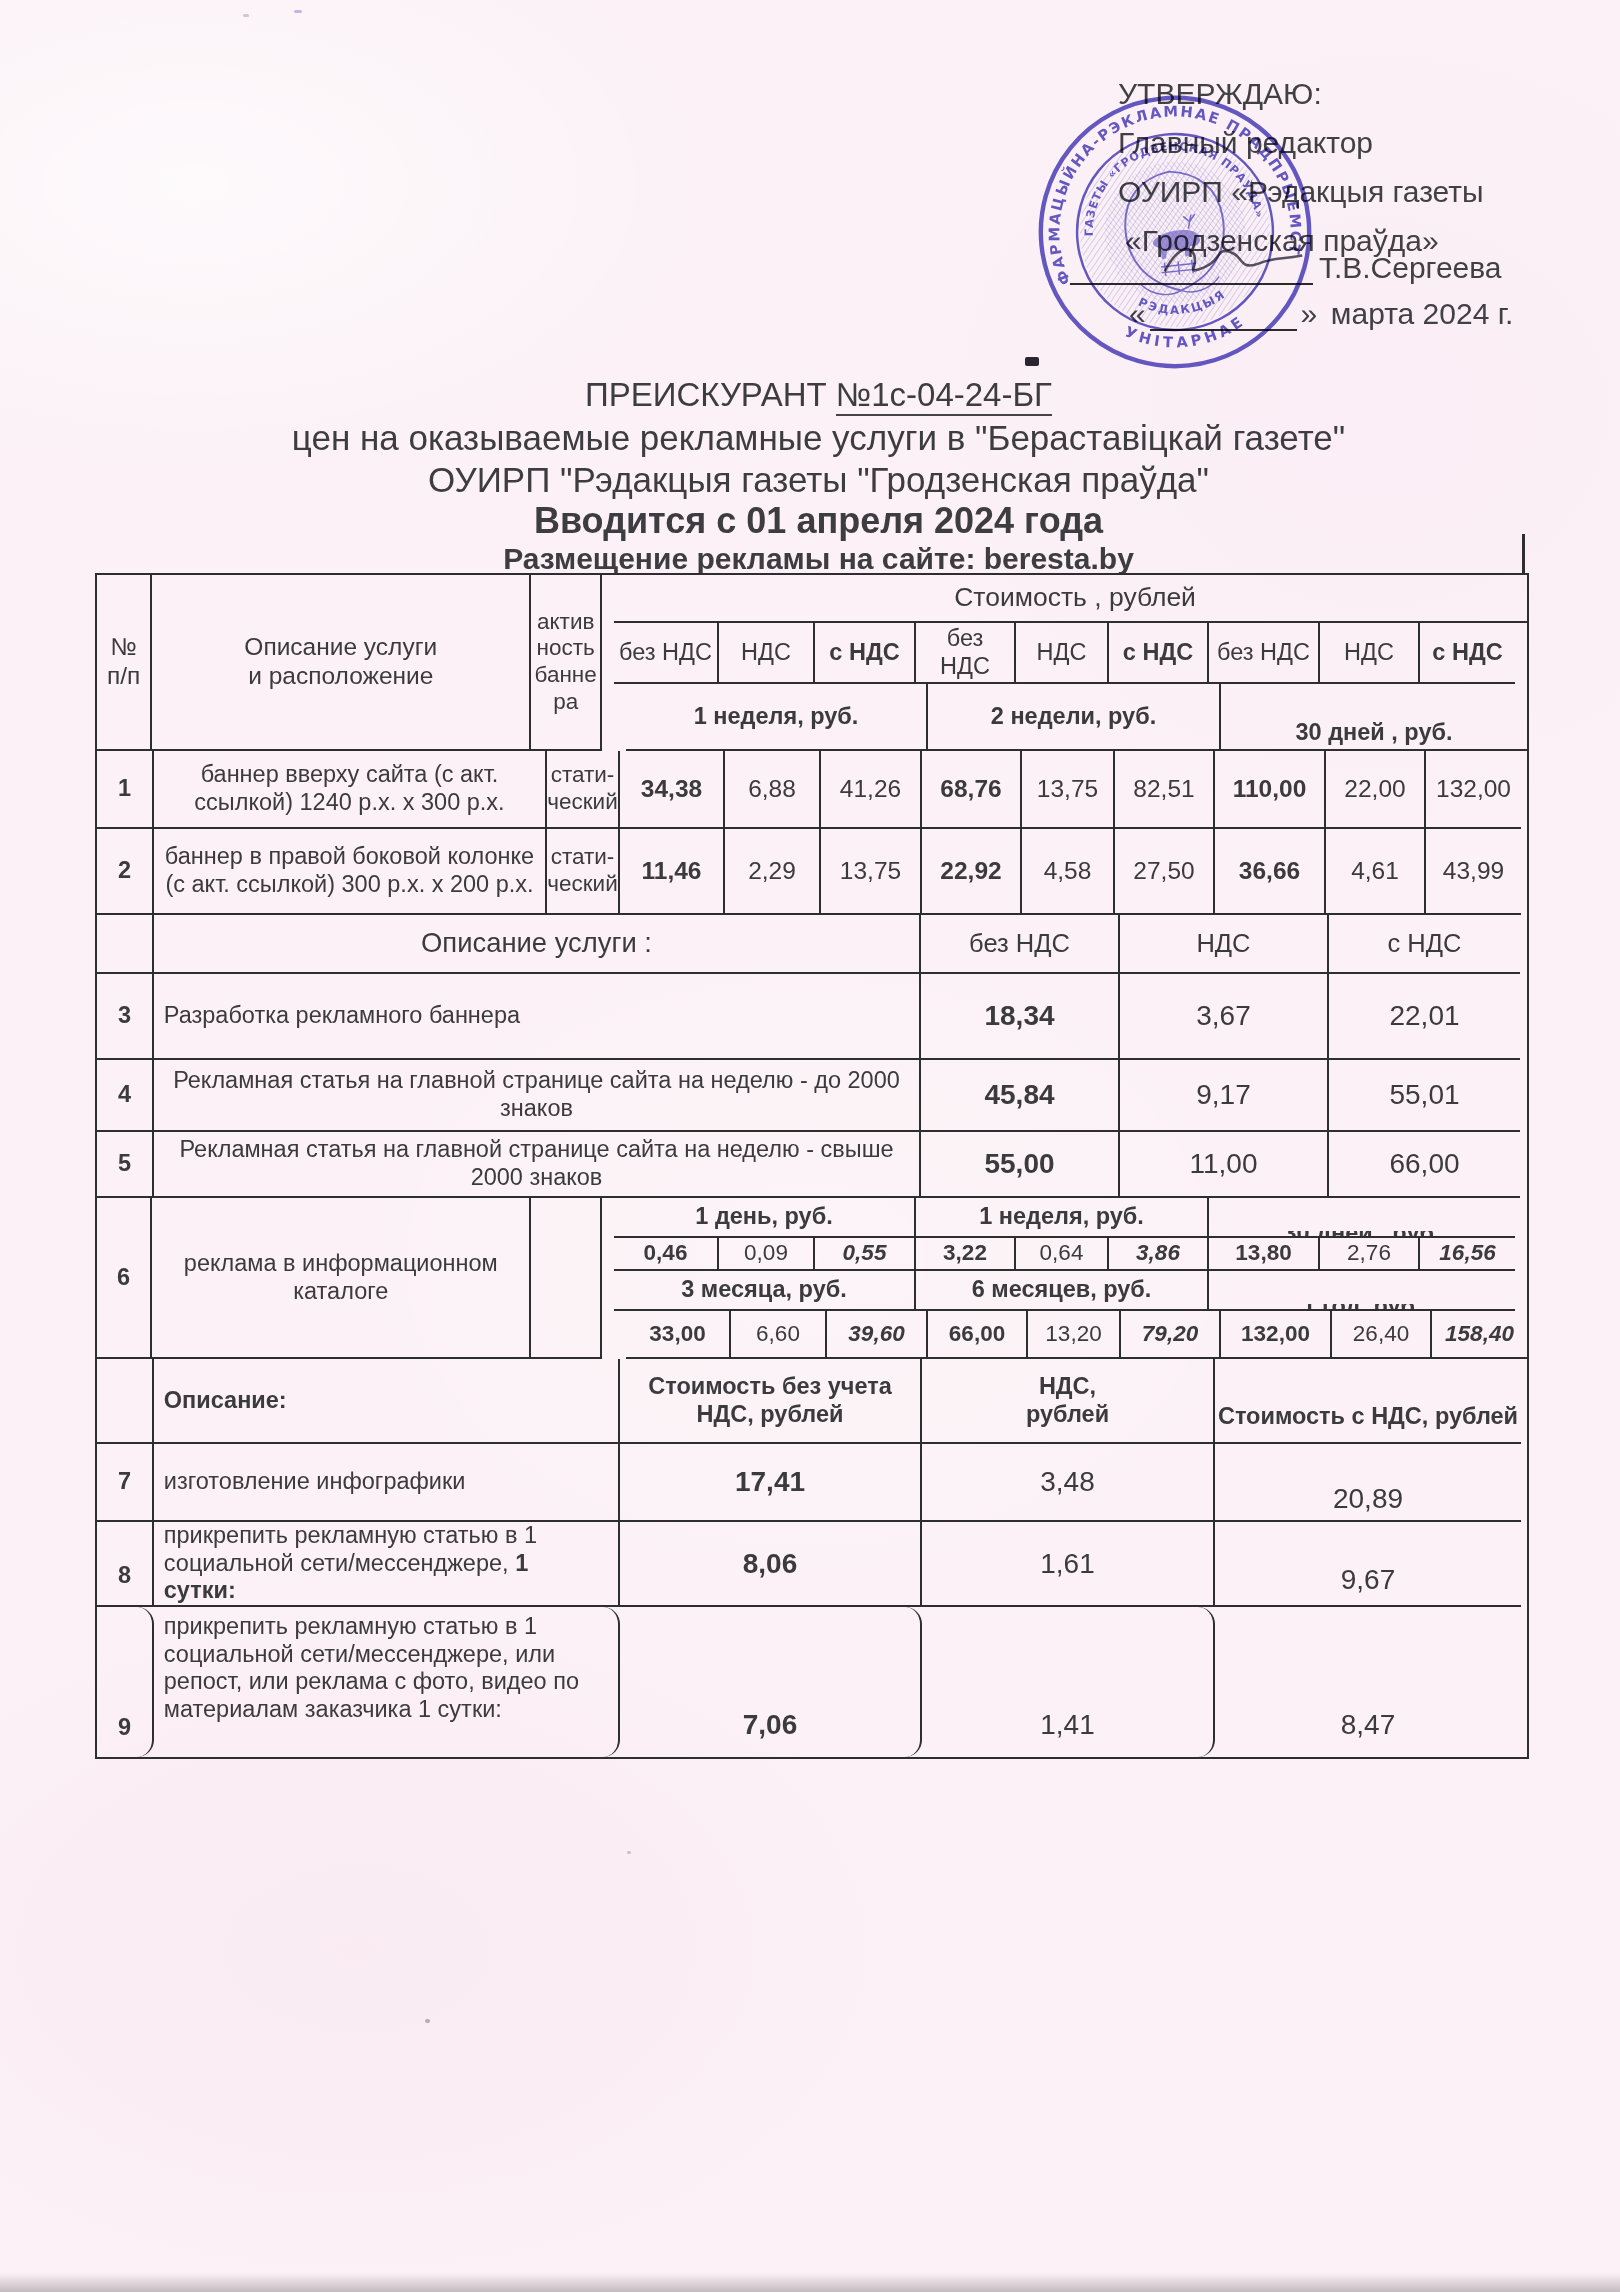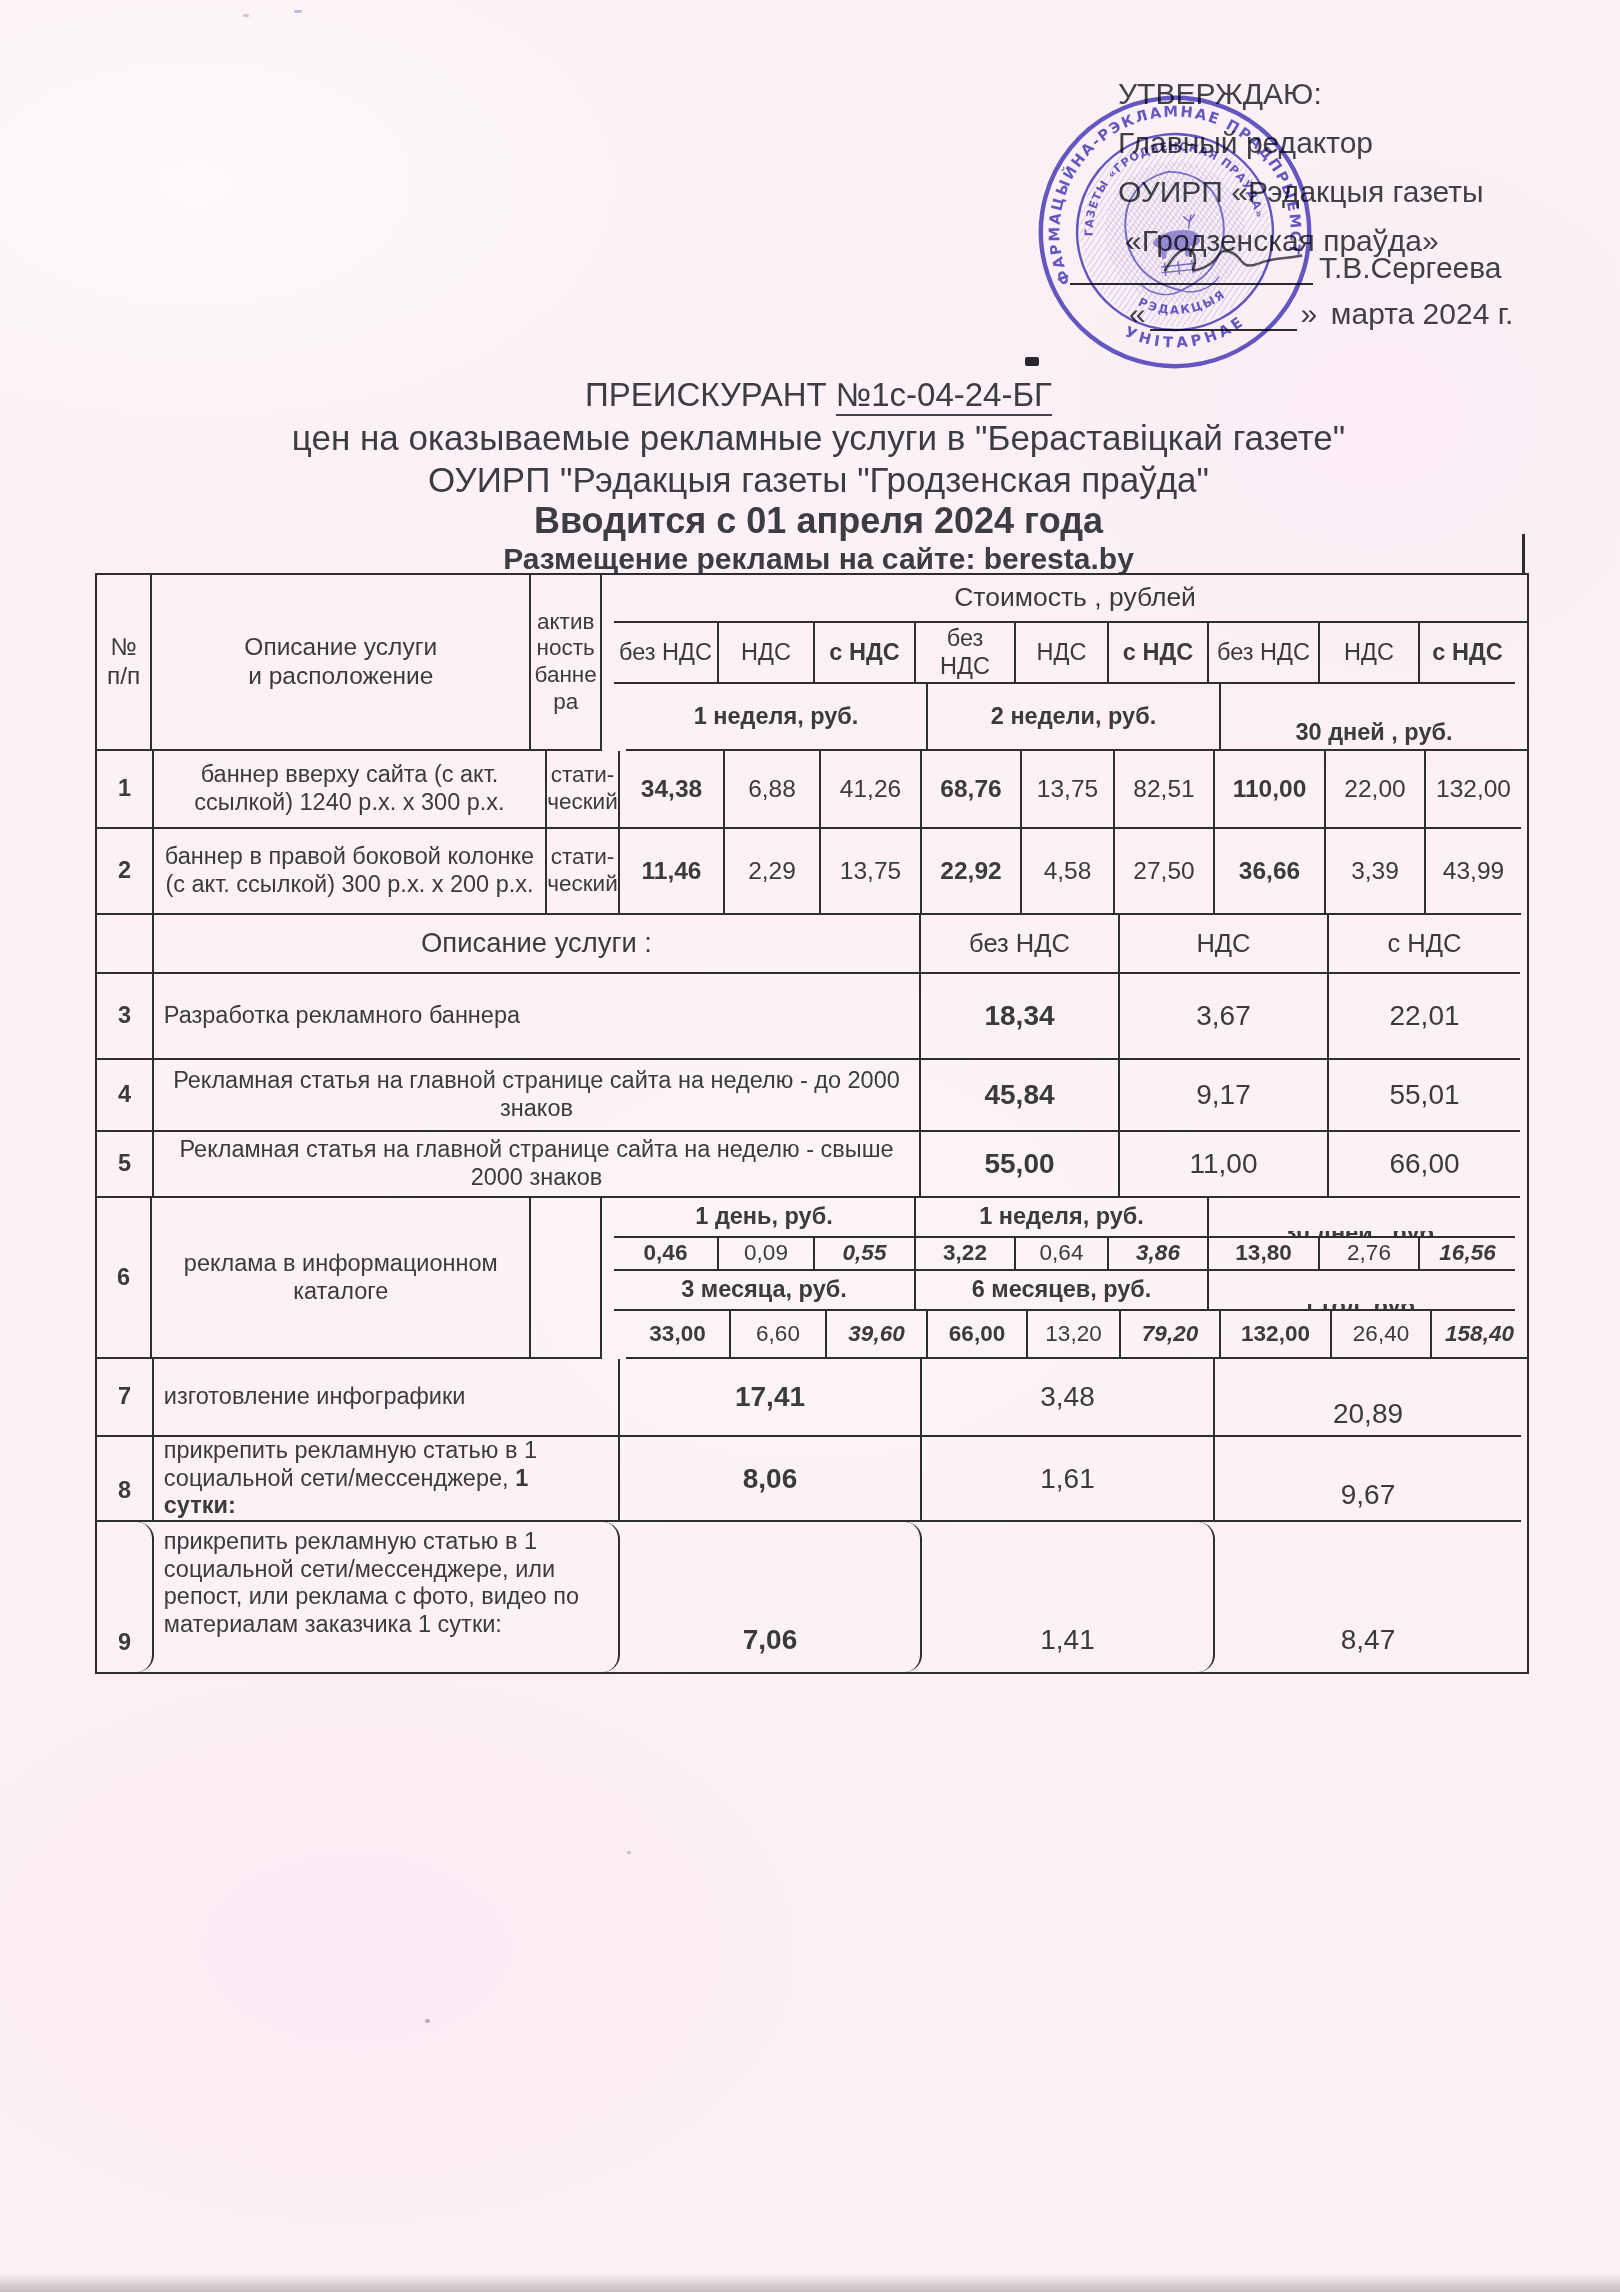--- a/index.html
+++ b/index.html
@@ -212,21 +212,21 @@
     <div class="cell w58 fnum bB3">2</div>
     <div class="cell w401 fdesc bB3">баннер в правой боковой колонке (с акт. ссылкой) 300 р.х. х 200 р.х.</div>
     <div class="cell w74 fakt bB3">стати-ческий</div>
     <div class="cell w107 fval bold bB3">11,46</div>
     <div class="cell w98 fval bB3">2,29</div>
     <div class="cell w103 fval bR3 bB3">13,75</div>
     <div class="cell w102 fval bold bB3">22,92</div>
     <div class="cell w95 fval bB3">4,58</div>
     <div class="cell w102 fval bR3 bB3">27,50</div>
     <div class="cell w113 fval bold bB3">36,66</div>
-    <div class="cell w102 fval bB3">3,39</div>
+    <div class="cell w102 fval bB3">4,61</div>
     <div class="cell w97 fval bR0 bB3">43,99</div>
   </div>
 
   <div class="row" style="height:59px">
     <div class="cell w58"></div>
     <div class="cell w783 fs2h">Описание услуги :</div>
     <div class="cell w203 fs2c">без НДС</div>
     <div class="cell w213 fs2c">НДС</div>
     <div class="cell w195 fs2c bR0">с НДС</div>
   </div>
@@ -288,20 +288,28 @@
         <div class="cell w102 fval6 bold">66,00</div>
         <div class="cell w95 fval6">13,20</div>
         <div class="cell w102 fval6 bi">79,20</div>
         <div class="cell w113 fval6 bold">132,00</div>
         <div class="cell w102 fval6">26,40</div>
         <div class="cell w97 fval6 bi bR0">158,40</div>
       </div>
     </div>
   </div>
 
+  <div class="row" style="height:85px">
+    <div class="cell w58"></div>
+    <div class="cell w475 fs3h leftal">Описание:</div>
+    <div class="cell w308 fs3h">Стоимость без учета НДС, рублей</div>
+    <div class="cell w299 fs3h pre">НДС,
+рублей</div>
+    <div class="cell w312 fs3h bR0">Стоимость с НДС, рублей</div>
+  </div>
 
   <div class="row" style="height:78px">
     <div class="cell w58 fnum bB3">7</div>
     <div class="cell w475 fdesc leftal bB3">изготовление инфографики</div>
     <div class="cell w308 fs2v bold bB3">17,41</div>
     <div class="cell w299 fs2v bB3">3,48</div>
     <div class="cell w312 fs2v bR0 bB3">20,89</div>
   </div>
 
   <div class="row" style="height:85px">

